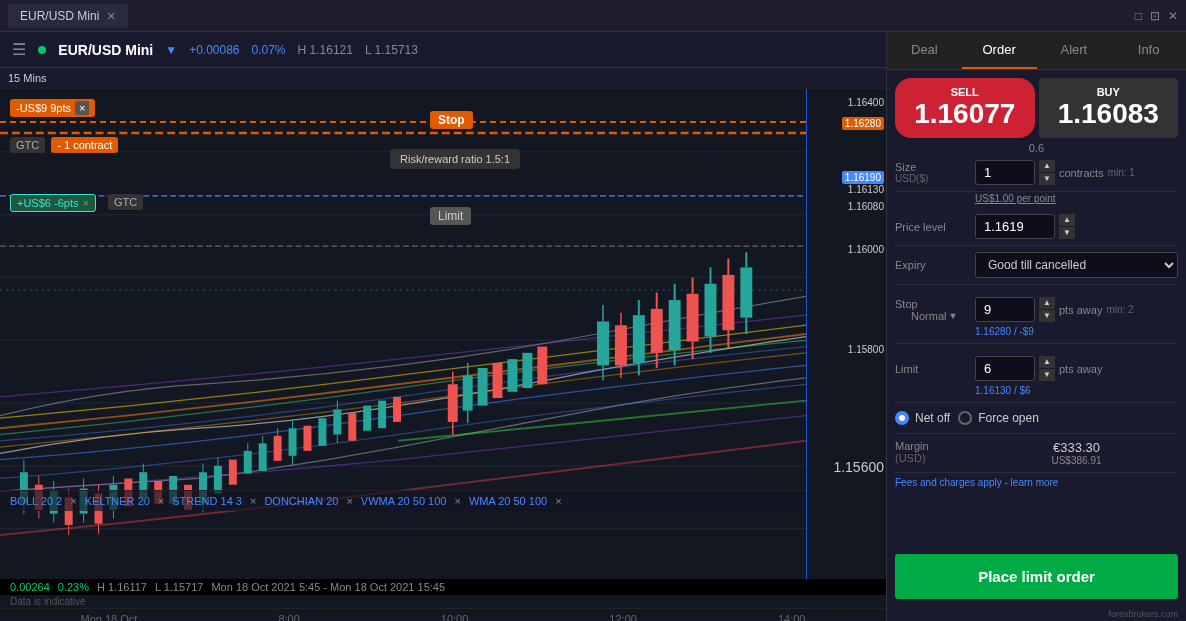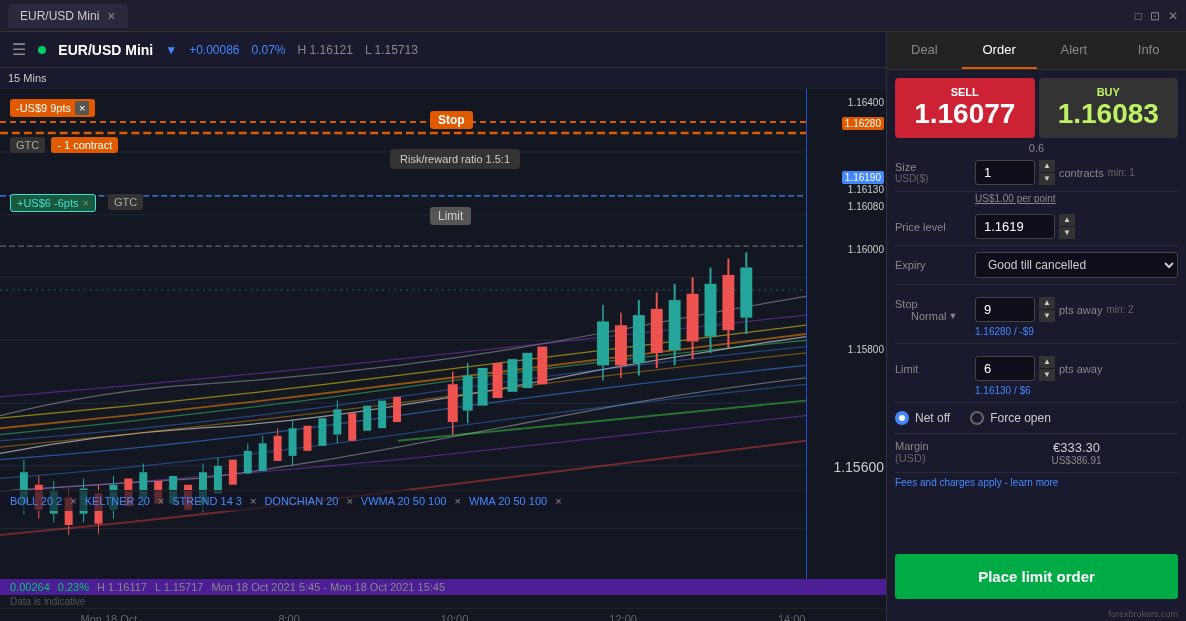--- a/index.html
+++ b/index.html
@@ -214,21 +214,21 @@
       display: flex;
       align-items: center;
       gap: 8px;
       border-top: 1px solid #222;
     }
     .ind-label { color: #4488ff; }
     .ind-x { color: #888; cursor: pointer; }
 
     
     .ohlc-bar {
-      background: #4c1d95;
+      background: #000000;
       padding: 2px 10px;
       font-size: 11px;
       color: #888;
       display: flex;
       gap: 8px;
     }
     .ohlc-change-pos { color: #00cc66; }
     .data-indicative { color: #555; font-size: 10px; padding: 1px 10px; }
 
     
@@ -274,31 +274,31 @@
     .buy-sell-row {
       display: flex;
       gap: 4px;
       padding: 8px;
     }
     .sell-btn {
       flex: 1;
       background: #cc2233;
       color: #fff;
       padding: 8px;
-      border-radius: 4px;
+      border-radius: 16px;
       cursor: pointer;
       text-align: center;
     }
     .sell-btn .label { font-size: 11px; font-weight: bold; }
     .sell-btn .price { font-size: 20px; font-weight: bold; }
     .sell-btn .price span { font-size: 28px; }
     .buy-btn {
       flex: 1;
       background: #333;
-      color: #bef264;
+      color: #ffffff;
       padding: 8px;
       border-radius: 4px;
       cursor: pointer;
       text-align: center;
     }
     .buy-btn .label { font-size: 11px; font-weight: bold; }
     .buy-btn .price { font-size: 20px; font-weight: bold; }
     .buy-btn .price span { font-size: 28px; }
     .spread-row {
       text-align: center;
@@ -379,21 +379,21 @@
       color: #4488ff;
       font-size: 10px;
       padding-left: 80px;
       margin-top: 2px;
     }
 
     
     .toggle-row {
       display: flex;
       align-items: center;
-      gap: 20px;
+      gap: 8px;
       padding: 8px 0;
       border-bottom: 1px solid #2a2a3e;
     }
     .toggle-item {
       display: flex;
       align-items: center;
       gap: 6px;
       cursor: pointer;
     }
     .radio-on {

